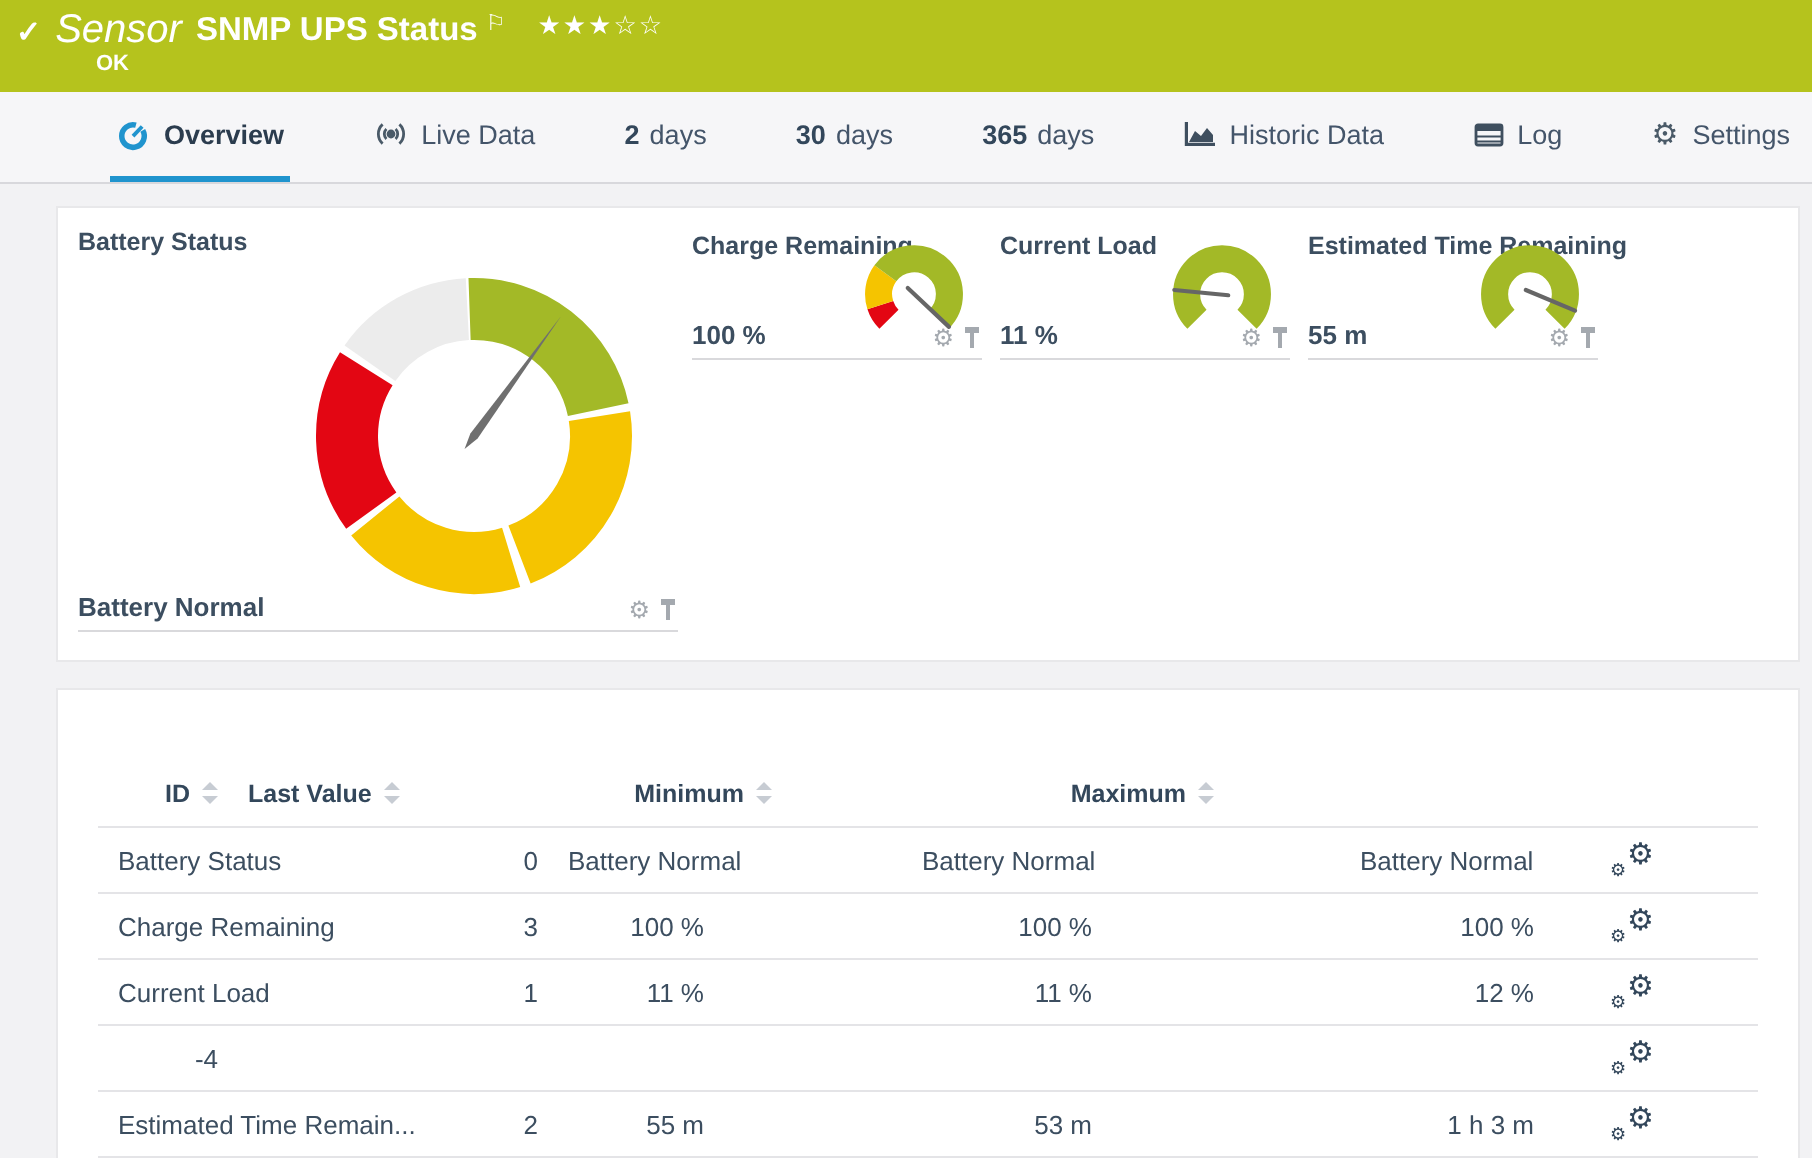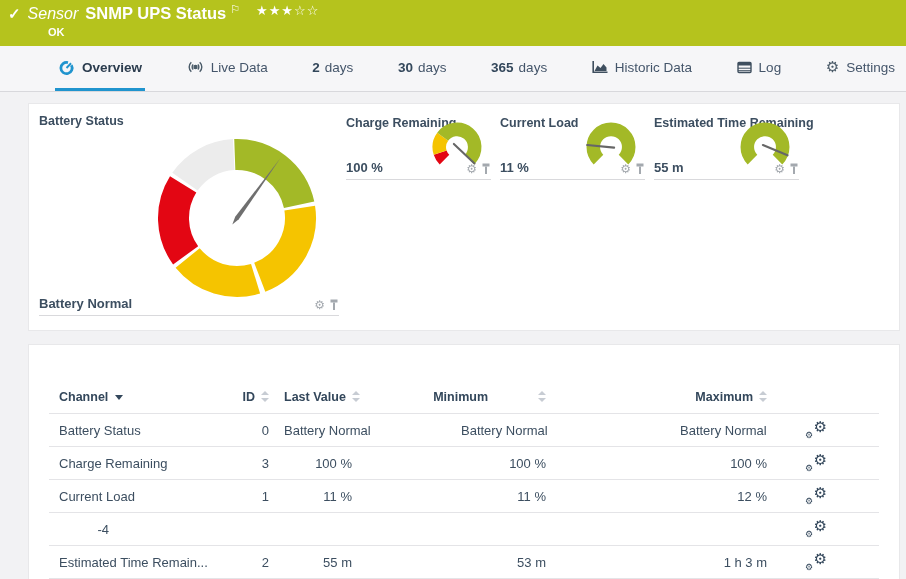--- a/index.html
+++ b/index.html
@@ -5,21 +5,21 @@
   * { margin:0; padding:0; box-sizing:border-box; }
   html,body { width:906px; height:579px; }
   .app {
     position:relative; width:906px; height:579px; overflow:hidden;
     font-family:"Liberation Sans", sans-serif; background:#f2f2f4; color:#3c4e60;
   }
   
   .banner { position:relative; height:46px; background:#b5c31d; color:#fff; }
   .banner-line1 { position:absolute; left:8px; top:4px; display:flex; align-items:center; }
   .check { font-size:15px; font-weight:bold; margin-right:7px; }
-  .kind { font-style:italic; font-size:16px; margin-right:7px; }
+  .kind { font-style:italic; font-size:20px; margin-right:7px; }
   .sensor-title { font-size:16.5px; font-weight:bold; }
   .flag { font-size:11px; margin:-8px 0 0 4px; }
   .stars { font-size:13px; letter-spacing:1px; margin:-6px 0 0 16px; }
   .ok { position:absolute; left:48px; top:26px; font-size:11px; font-weight:bold; }
   
   .tabs {
     height:46px; background:#f6f6f8; border-bottom:1px solid #d8d8dc;
     display:flex; justify-content:space-between; padding:0 8px 0 55px;
   }
   .tab {
@@ -54,21 +54,21 @@
     display:flex; align-items:center; height:33px;
     margin:0 20px; padding-left:10px; border-bottom:1px solid #e4e4e7;
     font-size:13px; color:#3c4e60;
   }
   .thead { font-weight:bold; font-size:12.5px; color:#33475b; }
   .c-channel { width:160px; white-space:nowrap; display:flex; align-items:center; }
   .c-id { width:50px; display:flex; justify-content:flex-end; align-items:center; }
   .c-gap { width:15px; flex-shrink:0; }
   .c-last { width:68px; flex-shrink:0; white-space:nowrap; display:flex; align-items:center; }
   .c-sp1 { width:109px; flex-shrink:0; }
-  .c-min { width:85px; flex-shrink:0; white-space:nowrap; display:flex; align-items:center;gap:44px; }
+  .c-min { width:85px; flex-shrink:0; white-space:nowrap; display:flex; align-items:center; }
   .c-sp2 { width:110px; flex-shrink:0; }
   .c-max { width:87px; flex-shrink:0; white-space:nowrap; display:flex; align-items:center;margin-left:24px; }
   .num { justify-content:flex-end; }
   .txt { justify-content:flex-start; }
   .hdr-right { justify-content:flex-end; }
   .c-tools { margin-left:auto; margin-right:48px; width:30px; display:flex; justify-content:center; }
   .sort { position:relative; display:inline-block; width:8px; height:12px; margin-left:6px; flex-shrink:0; }
   .sort::before { content:""; position:absolute; top:0; left:0;
     border-left:4px solid transparent; border-right:4px solid transparent; border-bottom:4px solid #c7ccd3; }
   .sort::after { content:""; position:absolute; bottom:1px; left:0;
@@ -225,24 +225,20 @@
               <rect x="4" y="3.5" width="2" height="7.5" fill="#a4a9af"></rect>
             </svg>
           </span>
         </div>
       </div>
     </section>
 
     <section class="panel table-panel">
 
       <div class="thead">
-        <span class="c-channel">
-          <span>Channel</span>
-          <span class="sort-down"></span>
-        </span>
         <span class="c-id">
           <span>ID</span>
           <span class="sort"></span>
         </span>
         <span class="c-gap"></span>
         <span class="c-last txt">
           <span>Last Value</span>
           <span class="sort"></span>
         </span>
         <span class="c-sp1"></span>

